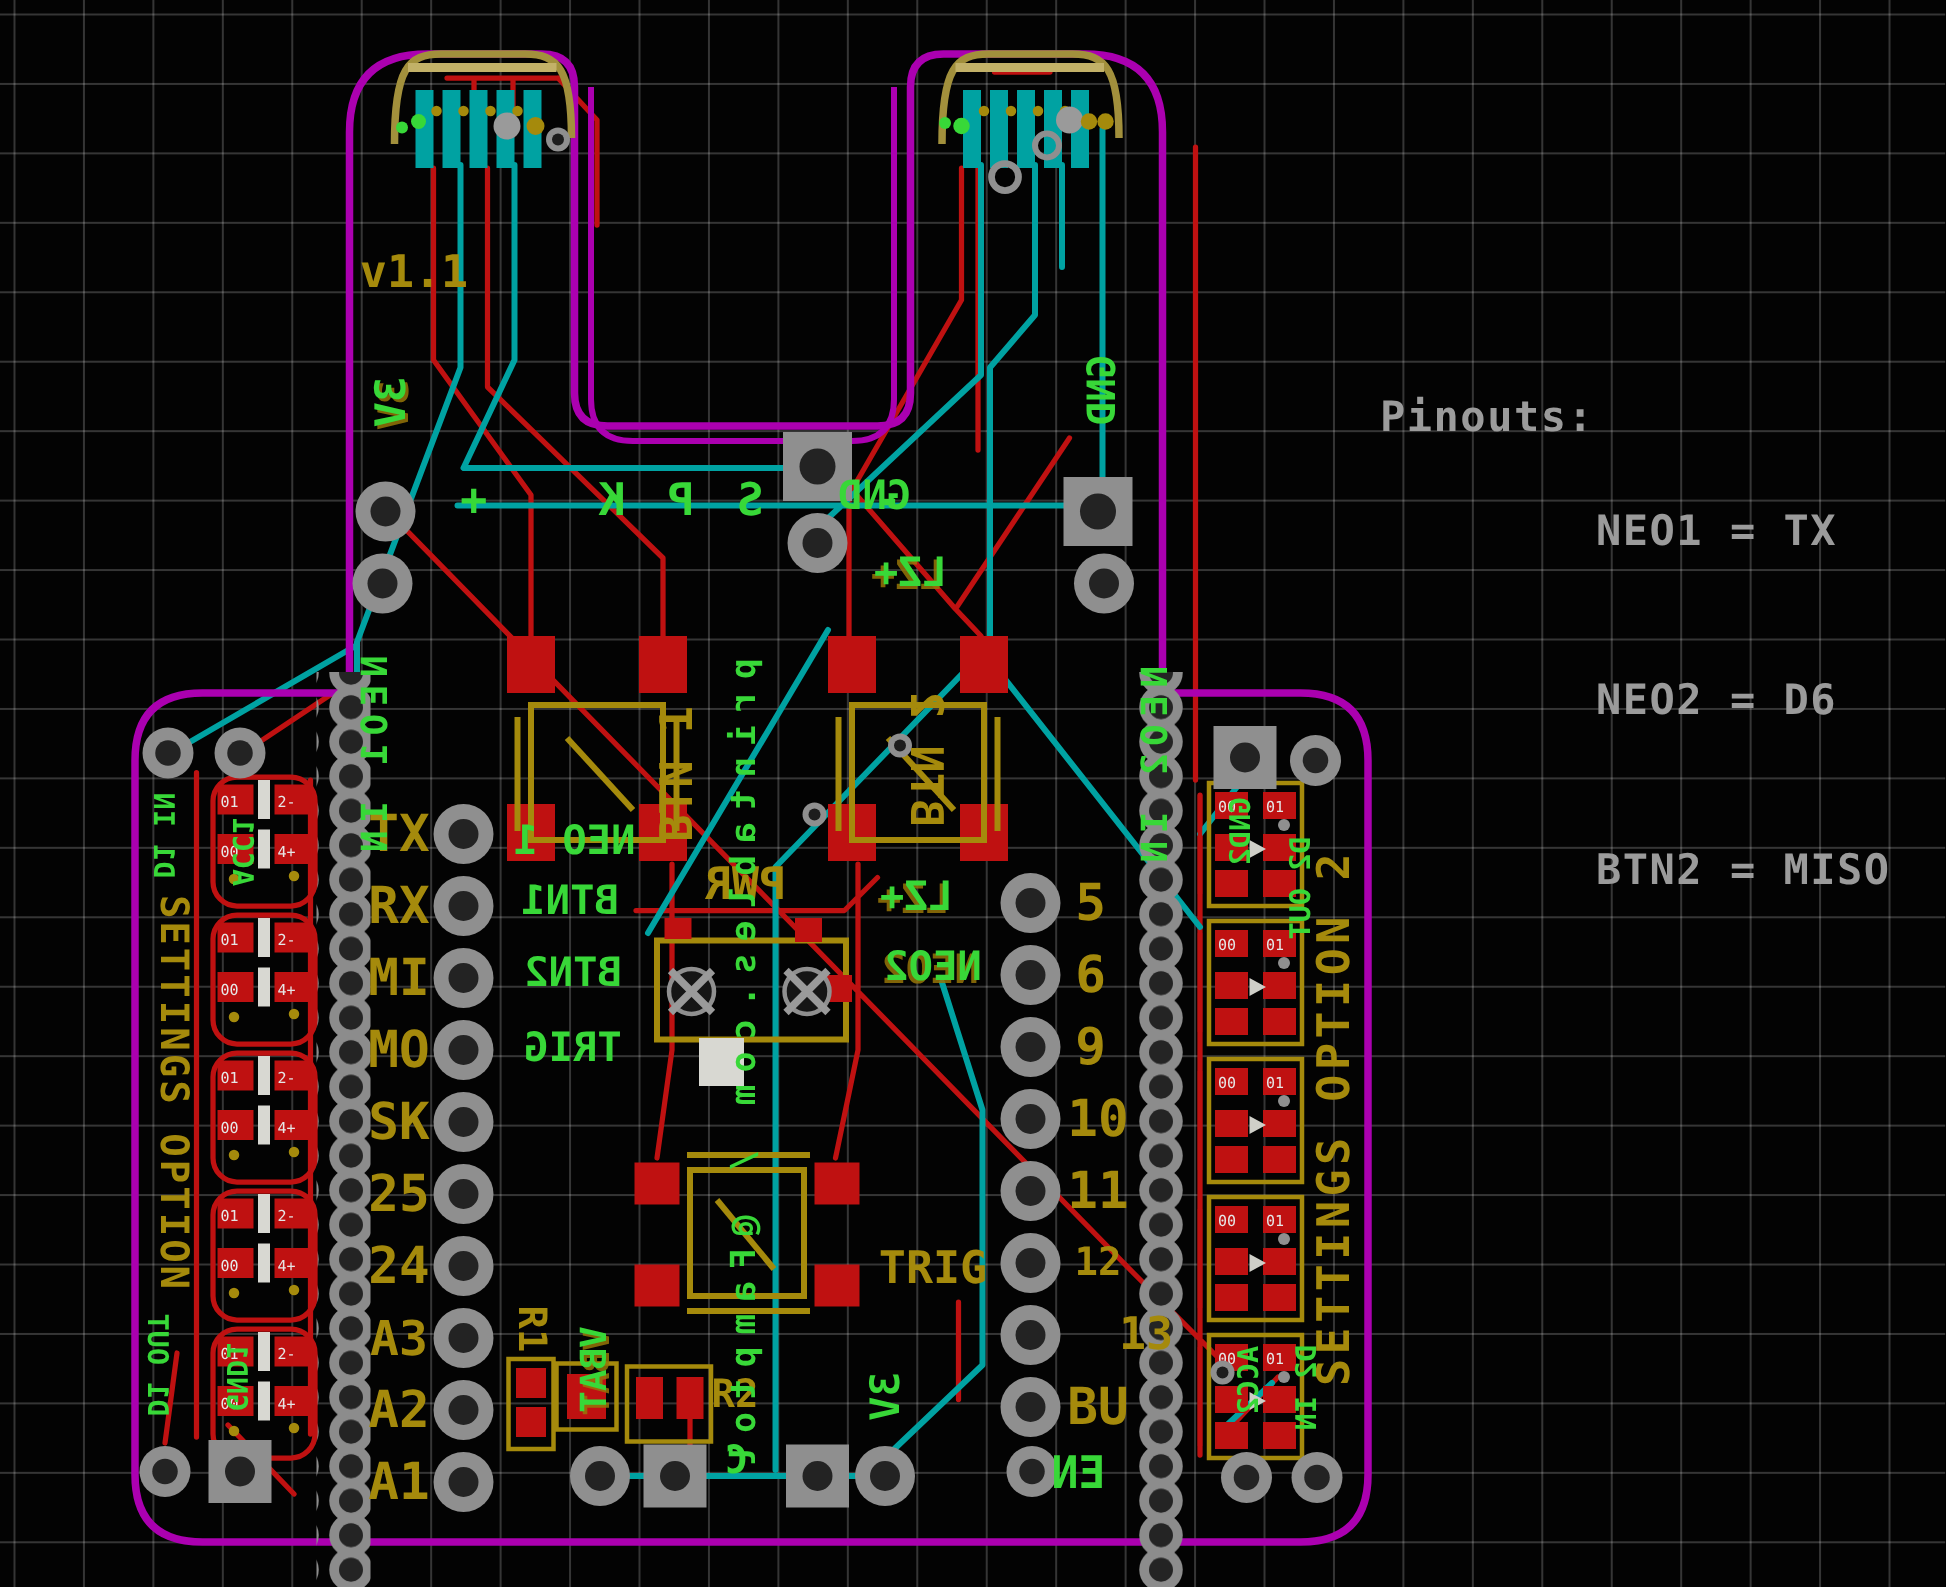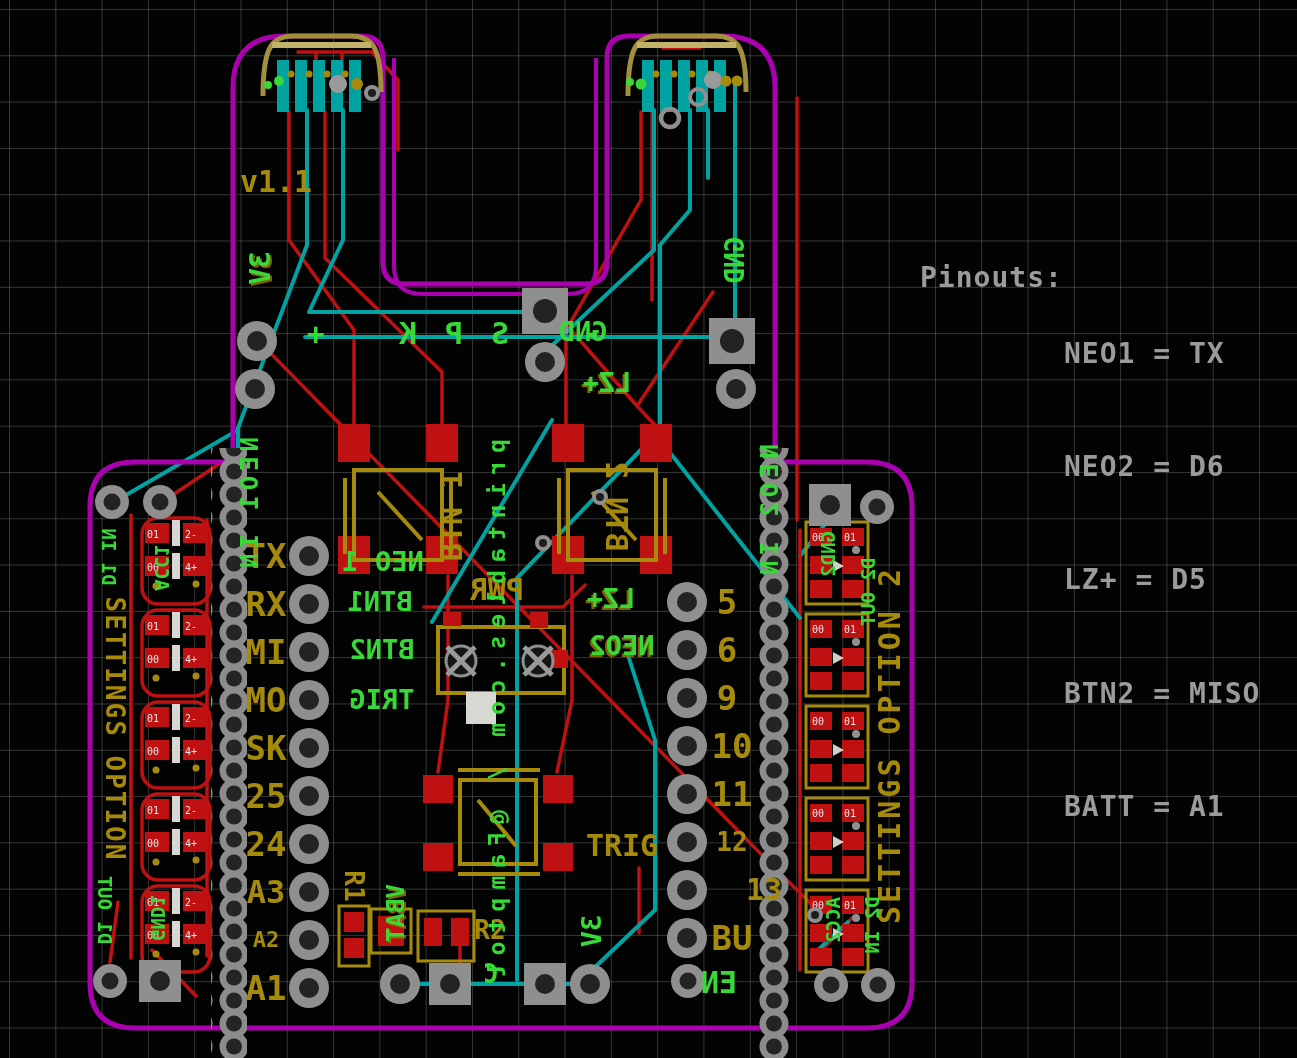--- a/index.html
+++ b/index.html
@@ -289,21 +289,21 @@
 <div class="tx ol vu" style="left:890px;top:745px;font-size:30px;letter-spacing:3px">SETTINGS OPTION 2</div>
 
 <div class="tx ol n" style="left:266px;top:556px;font-size:34px">TX</div>
 <div class="tx ol n" style="left:266px;top:604px;font-size:34px">RX</div>
 <div class="tx ol n" style="left:266px;top:652px;font-size:34px">MI</div>
 <div class="tx ol n" style="left:266px;top:700px;font-size:34px">MO</div>
 <div class="tx ol n" style="left:266px;top:748px;font-size:34px">SK</div>
 <div class="tx ol n" style="left:266px;top:796px;font-size:34px">25</div>
 <div class="tx ol n" style="left:266px;top:844px;font-size:34px">24</div>
 <div class="tx ol n" style="left:266px;top:892px;font-size:32px">A3</div>
-<div class="tx ol n" style="left:266px;top:940px;font-size:22px">A2</div>
+<div class="tx ol n" style="left:266px;top:940px;font-size:34px">A2</div>
 <div class="tx ol n" style="left:266px;top:988px;font-size:34px">A1</div>
 
 <div class="tx ol n" style="left:727px;top:602px;font-size:34px">5</div>
 <div class="tx ol n" style="left:727px;top:650px;font-size:34px">6</div>
 <div class="tx ol n" style="left:727px;top:698px;font-size:34px">9</div>
 <div class="tx ol n" style="left:732px;top:746px;font-size:34px">10</div>
 <div class="tx ol n" style="left:732px;top:794px;font-size:34px">11</div>
 <div class="tx ol n" style="left:732px;top:842px;font-size:26px">12</div>
 <div class="tx ol n" style="left:764px;top:890px;font-size:30px">13</div>
 <div class="tx ol n" style="left:732px;top:938px;font-size:34px">BU</div>
@@ -332,18 +332,16 @@
 <div class="tx gr vmu" style="left:157px;top:918px;font-size:19px">GND1</div>
 <div class="tx gr vmd" style="left:828px;top:554px;font-size:19px">GND2</div>
 <div class="tx gr vmd" style="left:868px;top:592px;font-size:19px">D2 OUT</div>
 <div class="tx gr vmd" style="left:833px;top:920px;font-size:19px">ACC2</div>
 <div class="tx gr vmd" style="left:872px;top:925px;font-size:19px">D2 IN</div>
 
 <div class="ann" style="left:920px;top:259px">Pinouts:</div>
 <div class="ann" style="left:1064px;top:259px">
   <div>NEO1 = TX</div>
   <div>NEO2 = D6</div>
-  <div>LZ+ = D5</div>
   <div>BTN2 = MISO</div>
-  <div>BATT = A1</div>
 </div>
 
 </div>
 
 </body></html>

